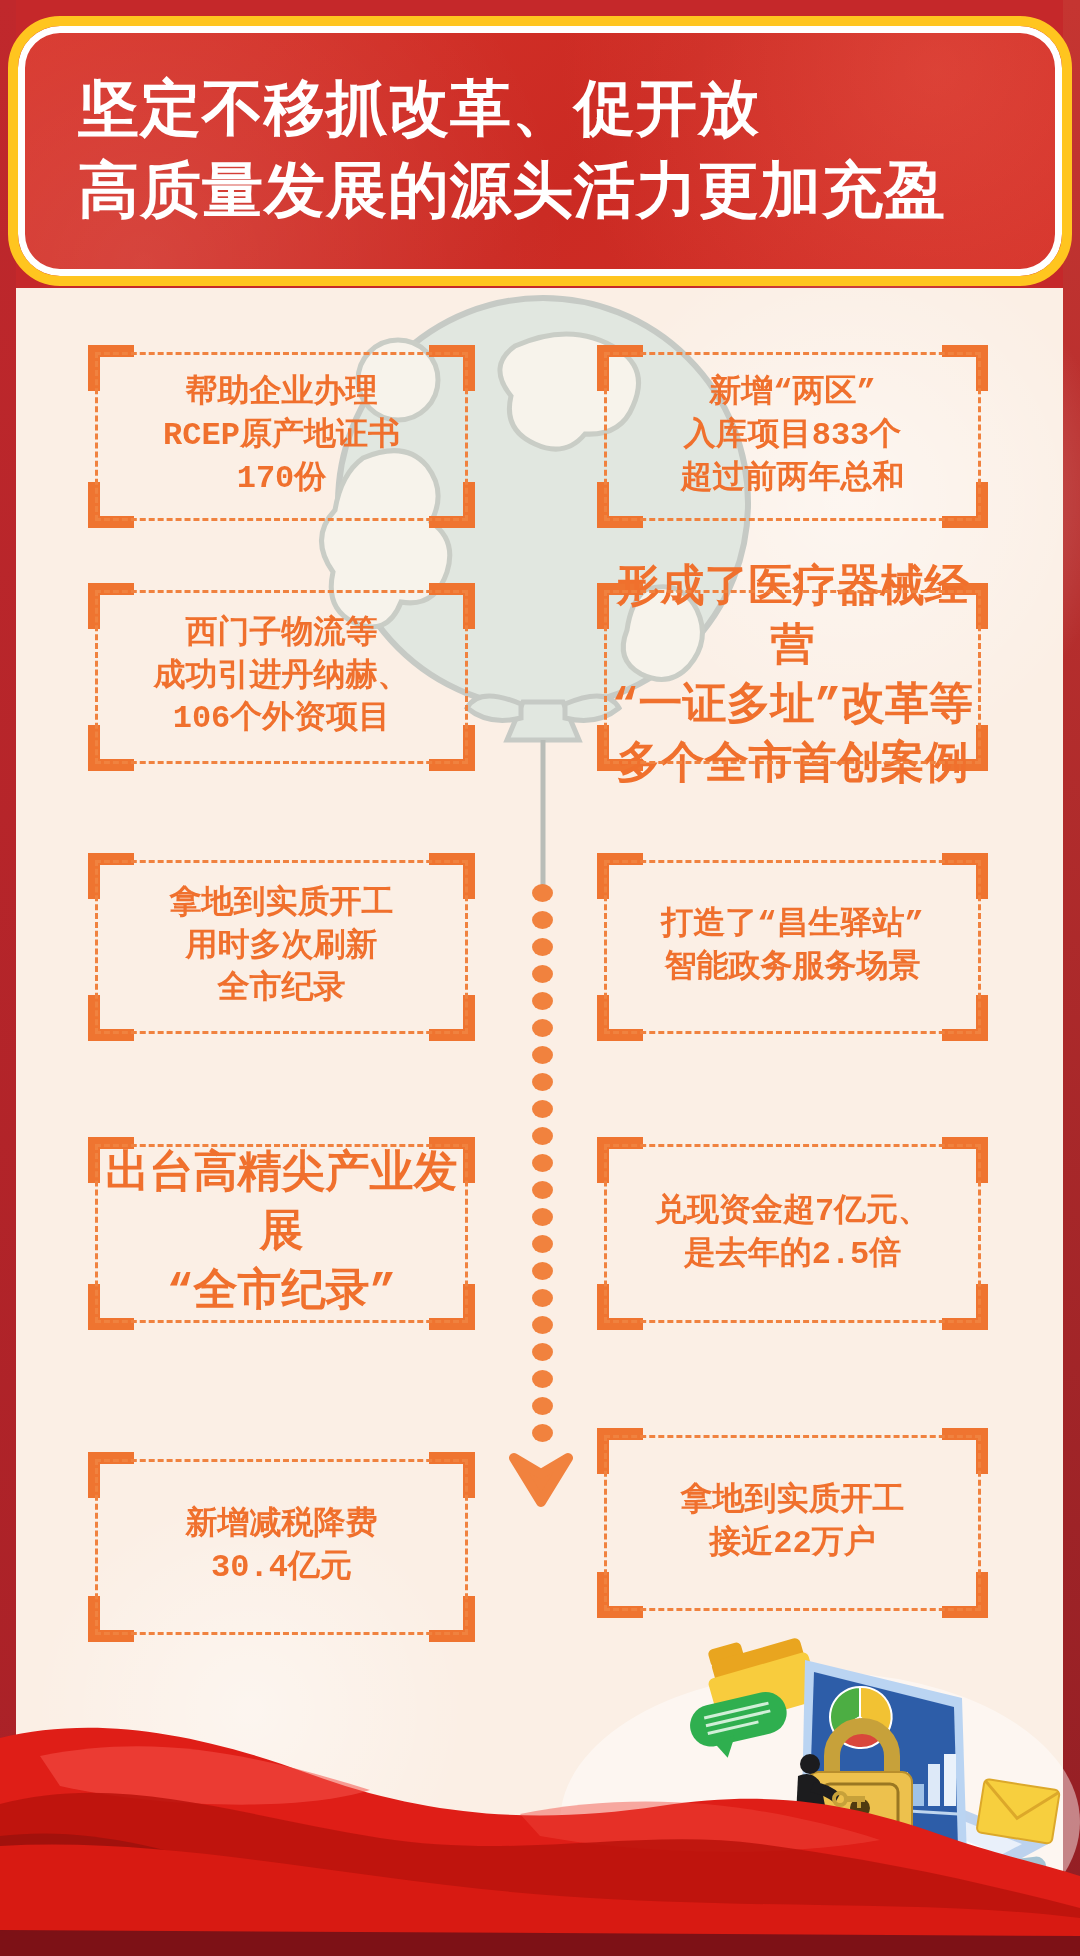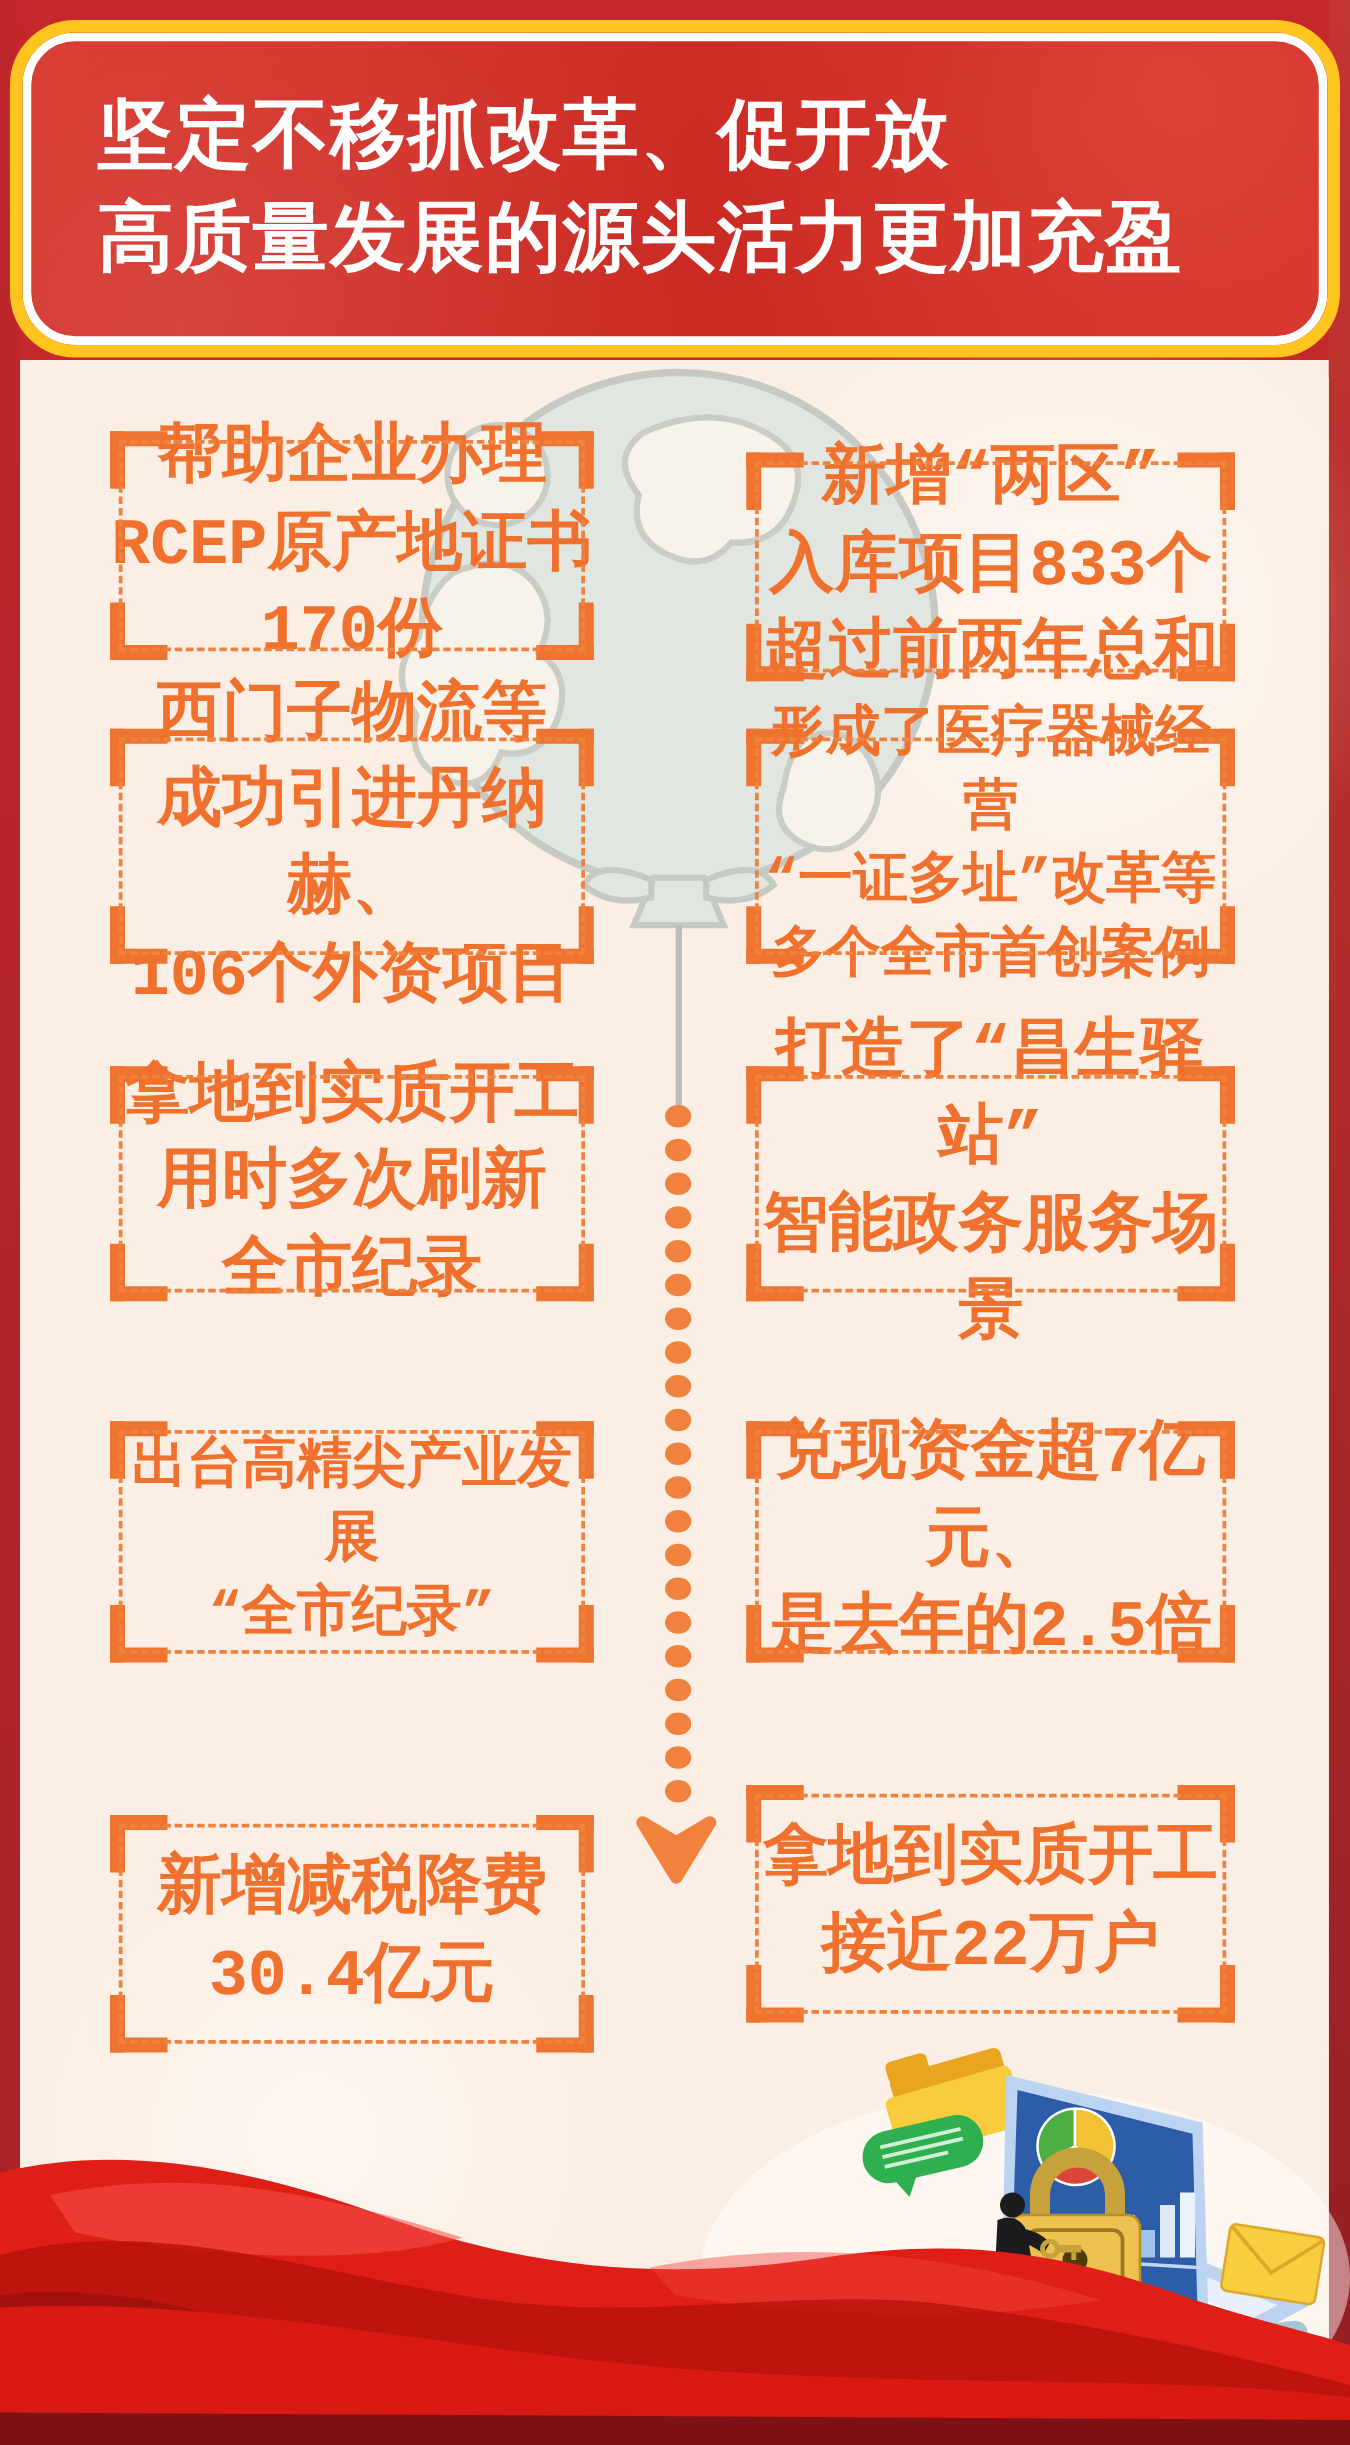--- a/index.html
+++ b/index.html
@@ -25,40 +25,40 @@
       radial-gradient(circle at 12% 95%, rgba(255,255,255,.10), rgba(255,255,255,0) 45%),
       linear-gradient(135deg,#D8352B 0%,#CB2A23 55%,#D33028 100%);
     box-shadow:inset 0 0 0 7px var(--header_text_white,#FFFFFF);
   }
   .header-text{padding:46px 30px 0 60px;color:var(--header_text_white,#FFFFFF);
     font-weight:900;font-size:61px;line-height:82px;letter-spacing:1px;white-space:nowrap;}
 
   
   .stat-box{
     position:absolute;display:flex;flex-direction:column;justify-content:center;align-items:center;
-    text-align:center;color:var(--box_text_orange,#F0702D);font-weight:700;font-size:52px;line-height:1.34;
+    text-align:center;color:var(--box_text_orange,#F0702D);font-weight:700;font-size:32px;line-height:1.34;
     background-repeat:no-repeat;
     background-image:
       linear-gradient(var(--accent_orange,#EF7430),var(--accent_orange,#EF7430)),
       linear-gradient(var(--accent_orange,#EF7430),var(--accent_orange,#EF7430)),
       linear-gradient(var(--accent_orange,#EF7430),var(--accent_orange,#EF7430)),
       linear-gradient(var(--accent_orange,#EF7430),var(--accent_orange,#EF7430)),
       linear-gradient(var(--accent_orange,#EF7430),var(--accent_orange,#EF7430)),
       linear-gradient(var(--accent_orange,#EF7430),var(--accent_orange,#EF7430)),
       linear-gradient(var(--accent_orange,#EF7430),var(--accent_orange,#EF7430)),
       linear-gradient(var(--accent_orange,#EF7430),var(--accent_orange,#EF7430));
     background-size:46px 12px,12px 46px,46px 12px,12px 46px,46px 12px,12px 46px,46px 12px,12px 46px;
     background-position:left top,left top,right top,right top,left bottom,left bottom,right bottom,right bottom;
   }
   .stat-box::before{content:"";position:absolute;left:7px;top:7px;right:7px;bottom:7px;
     border:3px dashed var(--dash_orange,#F0823F);pointer-events:none;}
   .stat-box .bline{display:block;}
   .fs38{font-size:44px;text-align:center;}
   .p1l{left:88px;top:345px;width:387px;height:183px}
-  .p1r{left:597px;top:362px;width:391px;height:183px}
+  .p1r{left:597px;top:345px;width:391px;height:183px}
   .p2l{left:88px;top:583px;width:387px;height:188px}
   .p2r{left:597px;top:583px;width:391px;height:188px}
   .p3l{left:88px;top:853px;width:387px;height:188px}
   .p3r{left:597px;top:853px;width:391px;height:188px}
   .p4l{left:88px;top:1137px;width:387px;height:193px}
   .p4r{left:597px;top:1137px;width:391px;height:193px}
   .p5l{left:88px;top:1452px;width:387px;height:190px}
   .p5r{left:597px;top:1428px;width:391px;height:190px}
 
   

